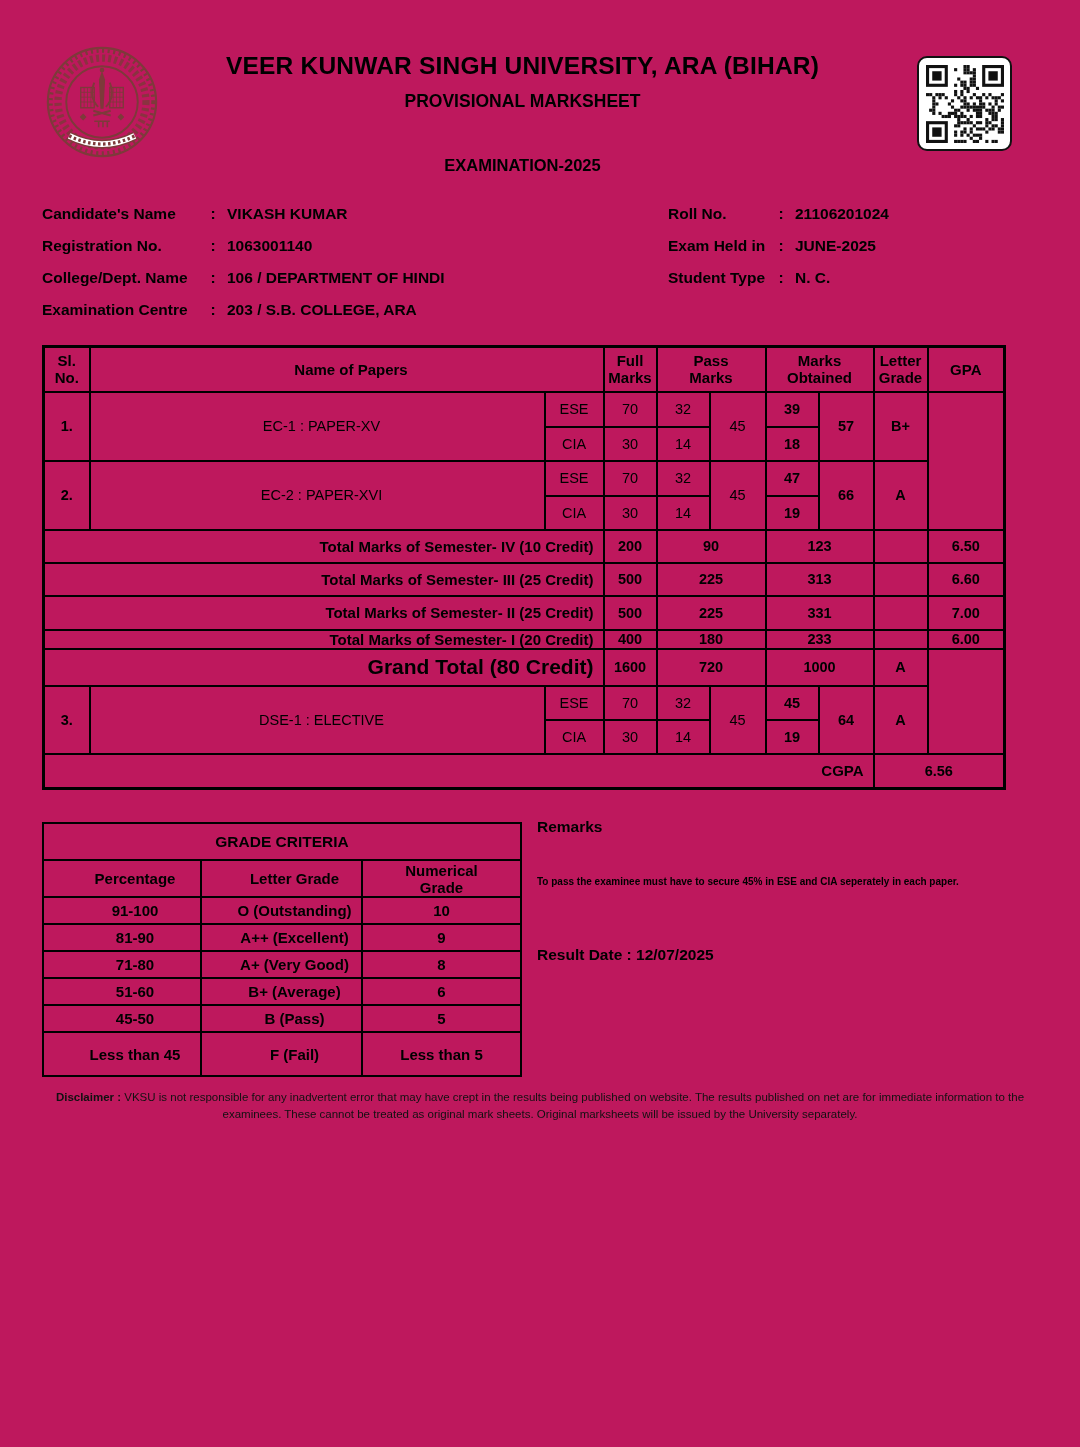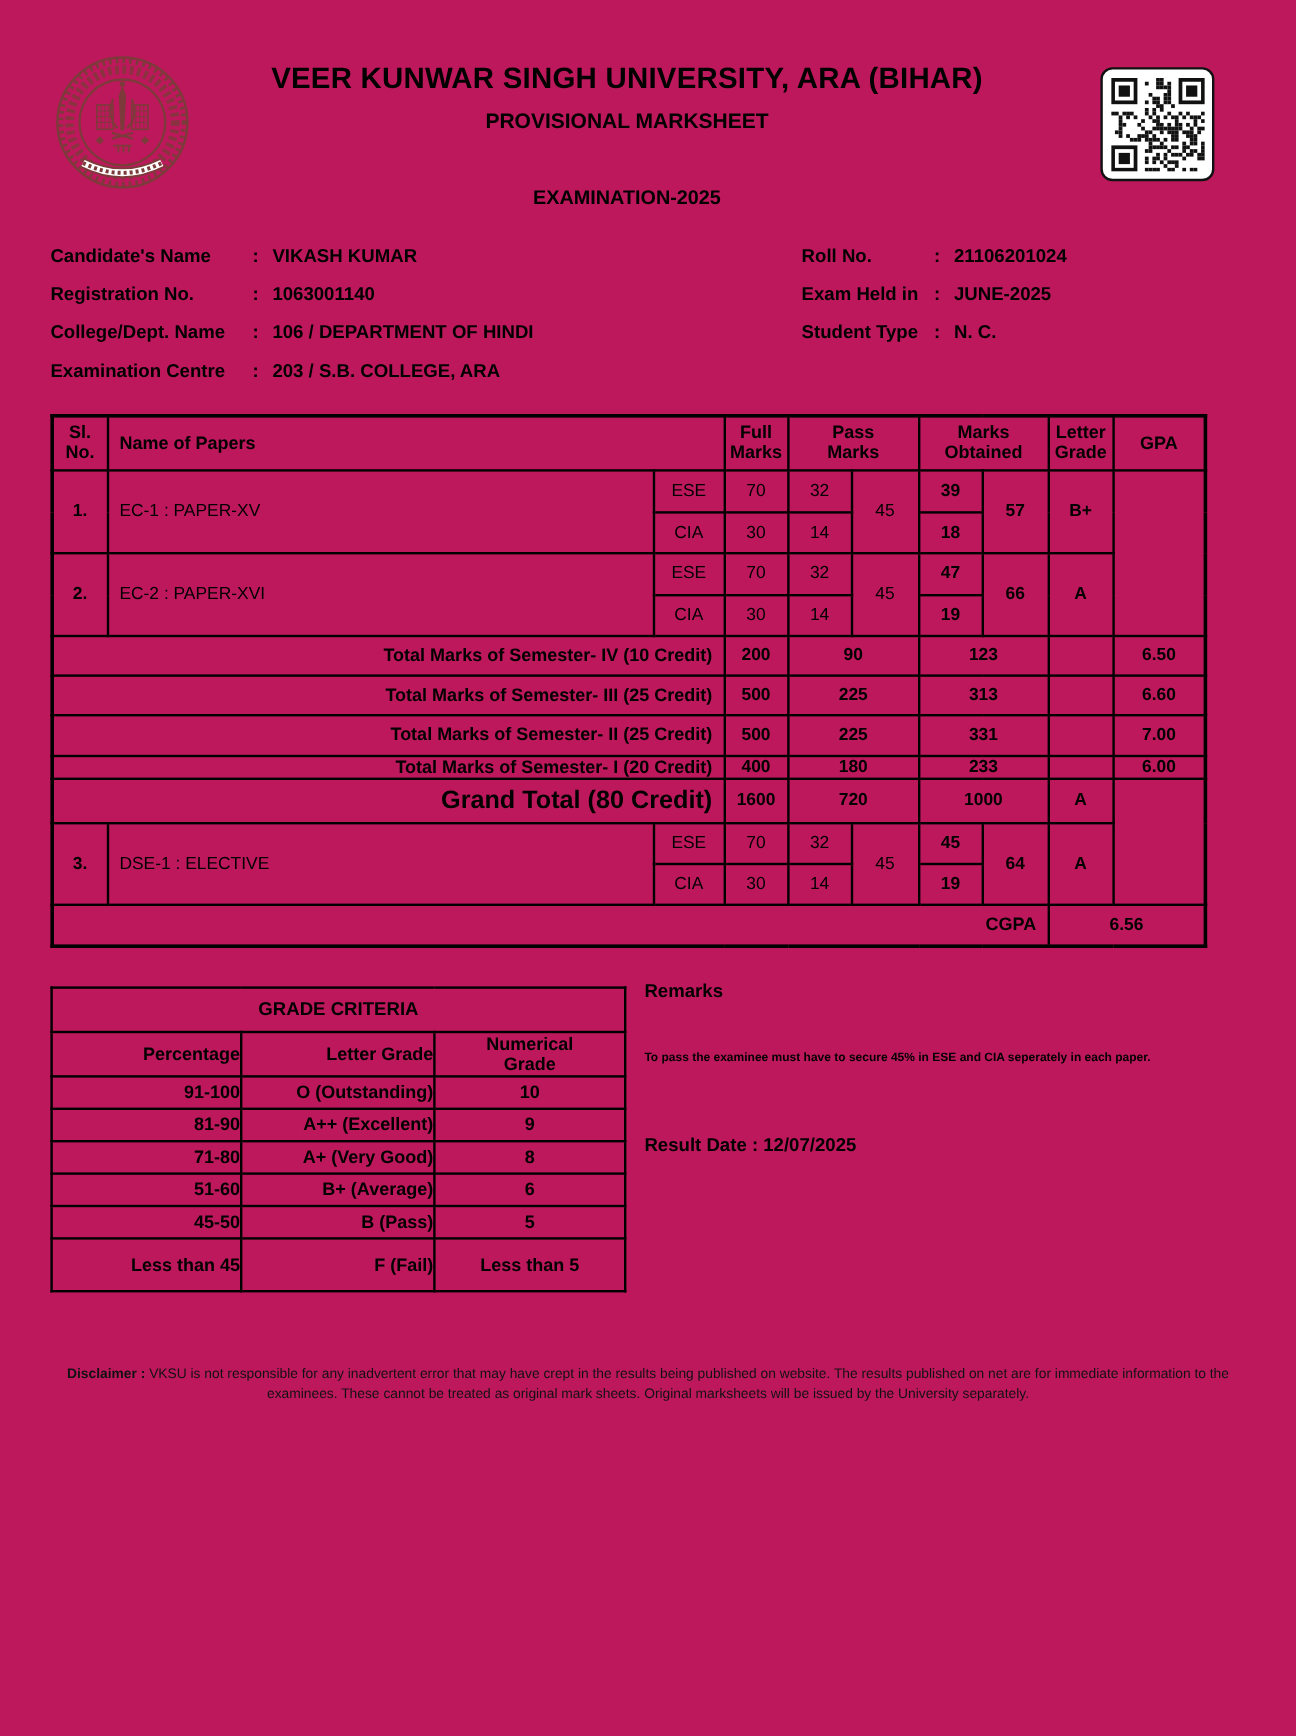--- a/index.html
+++ b/index.html
@@ -29,40 +29,40 @@
   .info-left .ilabel{width:163px;}
   .info-right{left:668px;top:198px;width:370px;}
   .info-right .ilabel{width:105px;}
   .icolon{width:16px;text-align:center;}
   .ivalue{padding-left:6px;}
 
   
   table{border-collapse:collapse;table-layout:fixed;}
   .marks{left:42px;top:345px;width:961px;border:3px solid #000;}
   .marks td{border:2px solid #000;font-size:14.5px;vertical-align:middle;padding:0;overflow:hidden;}
-  .marks td.l{text-align:left;padding-left:9px;}
+  .marks td.l{text-align:center;padding-left:9px;}
   .marks td.r{text-align:right;padding-right:9px;}
   .marks td.c{text-align:center;}
   .marks .hd{font-size:15px;font-weight:700;line-height:17px;}
   .marks .grand{font-size:21px;}
   .marks .tot{font-size:15px;}
 
   
   .grades{left:42px;top:822px;width:478px;border:2.5px solid #000;}
   .grades td{border:2px solid #000;font-size:15px;font-weight:700;vertical-align:middle;padding:0;}
-  .grades td.l{text-align:right;padding-left:26px;}
+  .grades td.l{text-align:center;padding-left:26px;}
   .grades .gtitle{font-size:15.5px;}
 
   
   .remarks-title{left:537px;top:818px;font-size:15.5px;font-weight:700;}
   .remarks-body{left:537px;top:864px;width:462px;font-size:10px;font-weight:700;line-height:35px;}
   .result-date{left:537px;top:946px;font-size:15.5px;font-weight:700;}
 
   
-  .disclaimer{left:40px;top:1089px;width:1000px;text-align:center;font-size:11.5px;line-height:17px;color:#111;margin-top:48px;}
+  .disclaimer{left:40px;top:1089px;width:1000px;text-align:center;font-size:11.5px;line-height:17px;color:#111;}
   .disclaimer .dl{font-weight:700;}
 </style>
 </head>
 <body>
 
 <div class="page">
 
   <svg class="abs seal" width="116" height="116" viewBox="0 0 120 120">
     <g fill="none" stroke="#7d3a3a">
       <circle cx="60" cy="60" r="56" stroke-width="2.2"></circle>

